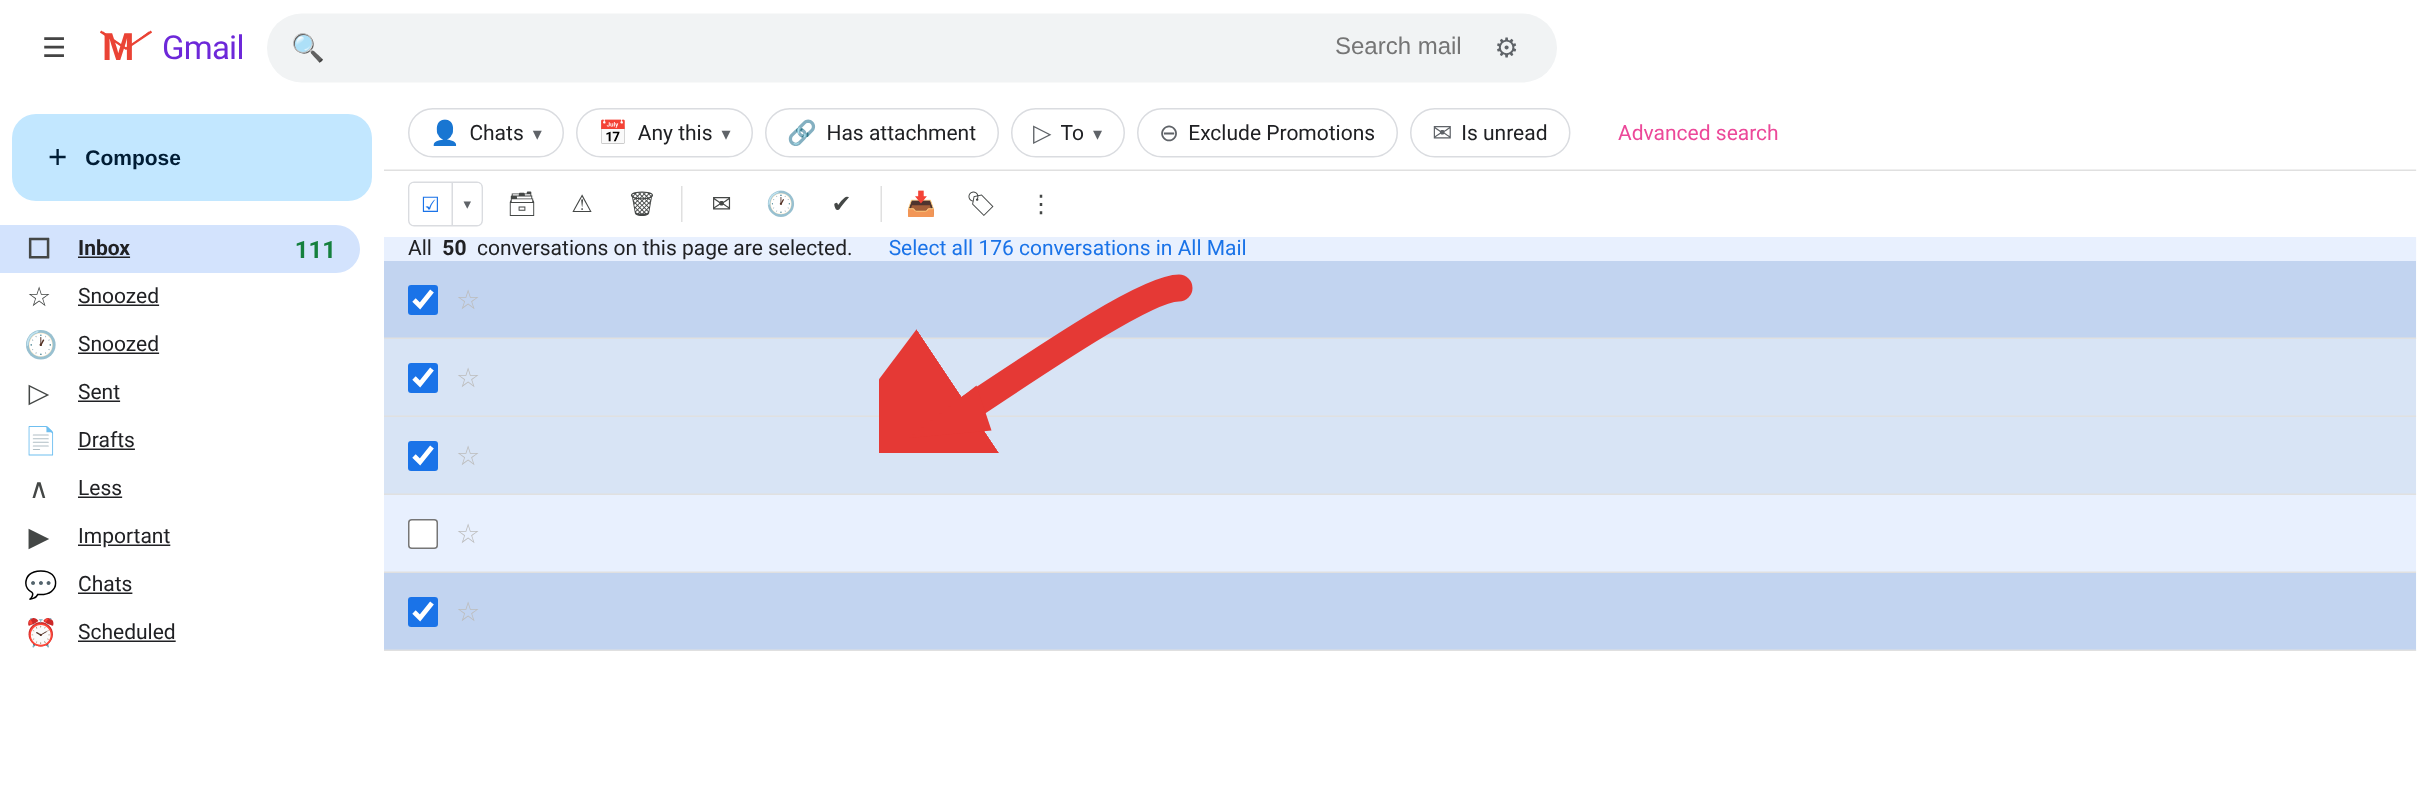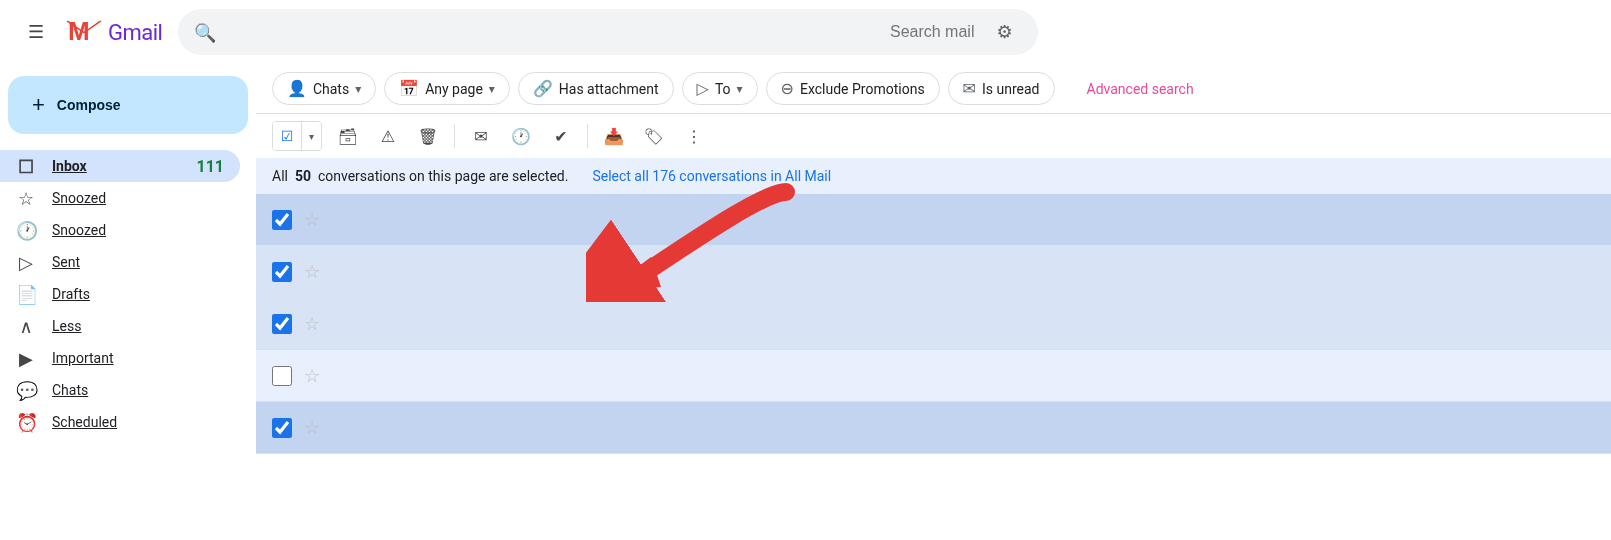--- a/index.html
+++ b/index.html
@@ -185,21 +185,21 @@
     }
     .toolbar-divider {
       width: 1px; height: 24px;
       background: #e0e0e0;
       margin: 0 4px;
     }
 
     
     .selection-banner {
       background: #e8f0fe;
-      padding: 10px 16px;
+      padding: 0 16px;
       font-size: 14px;
       color: #202124;
       display: flex;
       align-items: center;
     }
     .selection-banner .select-all-link {
       color: #1a73e8;
       cursor: pointer;
       margin-left: 24px;
     }
@@ -339,21 +339,21 @@
   <div class="content" style="position:relative;">
 
     <div class="filter-bar">
       <div class="filter-chip">
         <span class="chip-icon">👤</span>
         <span>Chats</span>
         <span class="chip-arrow">▾</span>
       </div>
       <div class="filter-chip">
         <span class="chip-icon">📅</span>
-        <span>Any page</span>
+        <span>Any this</span>
         <span class="chip-arrow">▾</span>
       </div>
       <div class="filter-chip">
         <span class="chip-icon">🔗</span>
         <span>Has attachment</span>
       </div>
       <div class="filter-chip">
         <span class="chip-icon">▷</span>
         <span>To</span>
         <span class="chip-arrow">▾</span>

